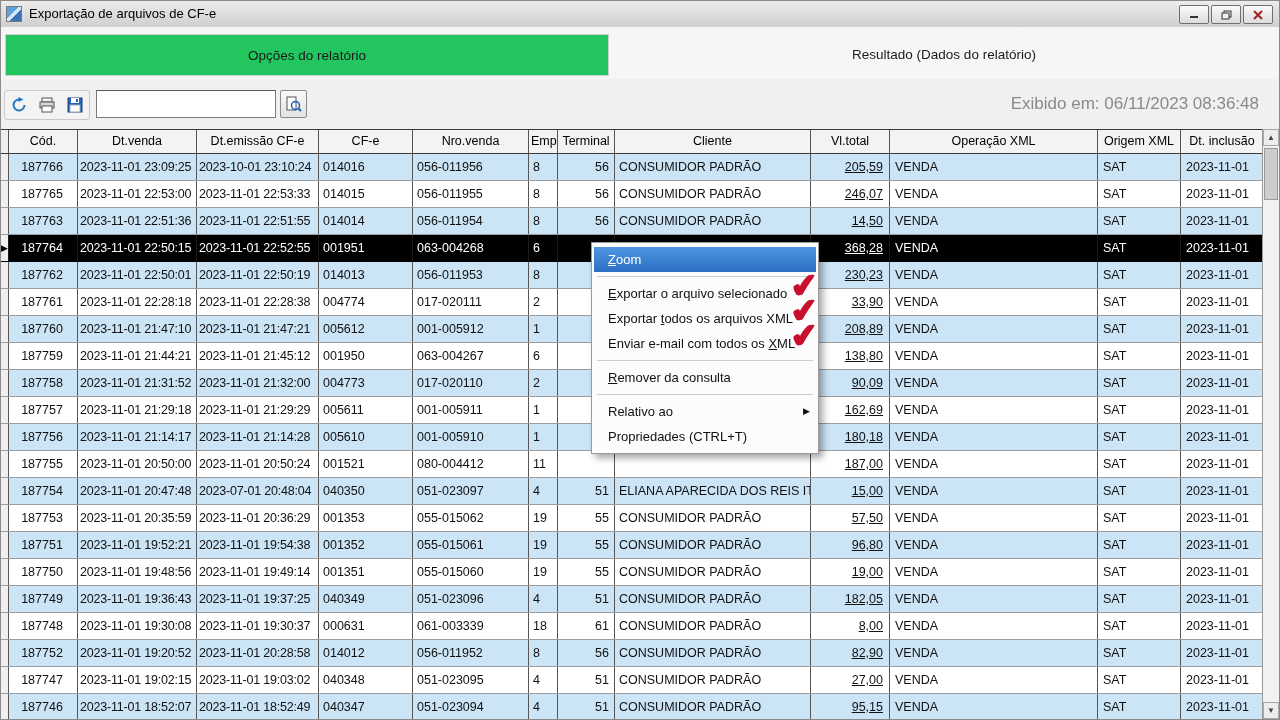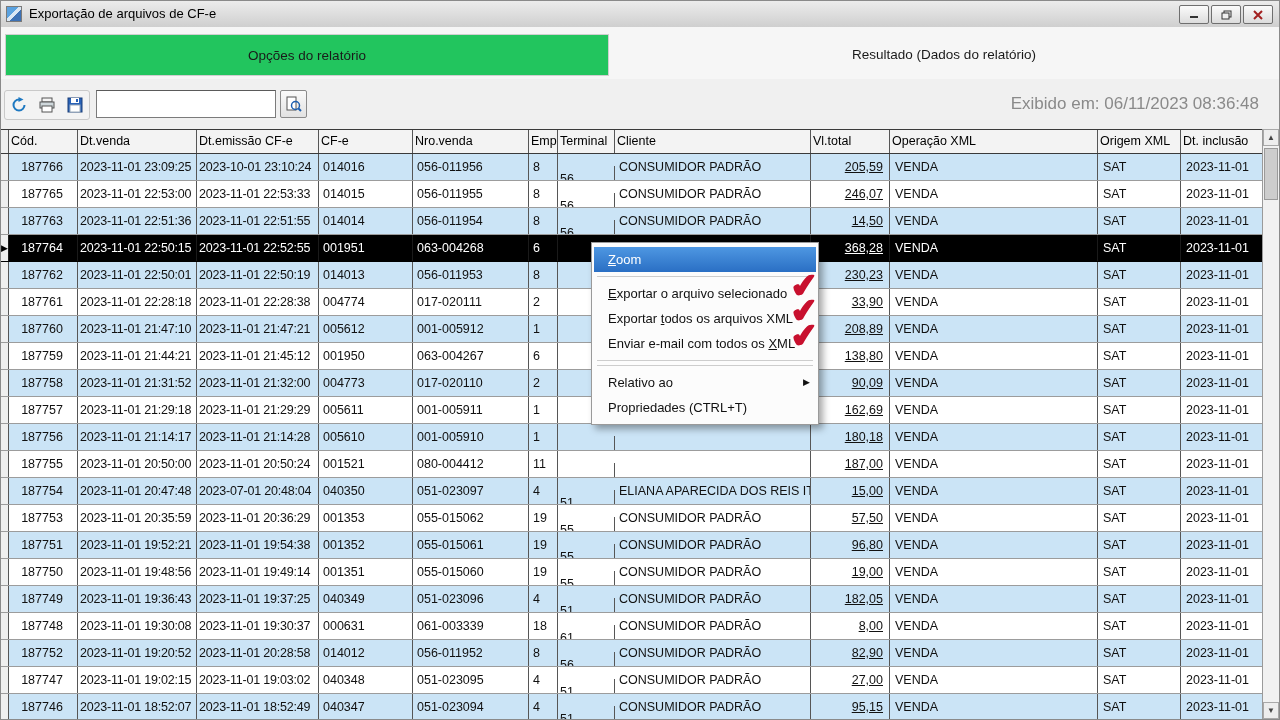--- a/index.html
+++ b/index.html
@@ -32,31 +32,31 @@
   .preview-btn{position:absolute;left:279px;top:11px;width:27px;height:28px;box-sizing:border-box;
                background:linear-gradient(#fafafa,#e2e2e2);border:1px solid #8a8a8a;border-radius:2px;
                display:flex;align-items:center;justify-content:center;}
   .displayed-at{position:absolute;right:20px;top:15px;font-size:17px;color:#8a8a8a;margin-left:12px;}
   
   .table{position:absolute;top:128px;left:0;width:1263px;bottom:0;background:#fff;}
   .trow{display:grid;grid-template-columns:8px 69px 119px 122px 94px 116px 29px 57px 196px 79px 208px 83px 83px;
         height:27px;box-sizing:border-box;border-bottom:1px solid #9c9c9c;}
   .thead .trow{height:25px;border-top:1px solid #3a3a3a;border-bottom:1px solid #3a3a3a;background:#f3f3f3;}
   .cell{overflow:hidden;white-space:nowrap;font-size:12.5px;line-height:26px;border-right:1px solid #565656;box-sizing:border-box;padding:0 2px;}
-  .thead .cell{line-height:23px;color:#000;}
+  .thead .cell{text-align:center;line-height:23px;color:#000;}
   .c-ind{background:#efefef;text-align:center;font-size:9px;line-height:26px;padding:0;color:#000;}
   .trow.base{background:#cbe4f6;}
   .trow.alt{background:#ffffff;}
   .trow.sel{background:#000;color:#fff;border-bottom-color:#000;}
   .trow.sel .cell{border-right-color:#1a1a1a;}
   .trow.sel .c-ind{background:#efefef;color:#000;}
   .tbody .cell:nth-child(2){text-align:center;padding-right:4px;}
   .tbody .cell:nth-child(3),.tbody .cell:nth-child(4){letter-spacing:-0.2px;}
   .tbody .cell:nth-child(5),.tbody .cell:nth-child(6),.tbody .cell:nth-child(7){padding-left:4px;}
-  .tbody .cell:nth-child(8){padding-right:5px;margin-top:12px;}
+  .tbody .cell:nth-child(8){text-align:right;padding-right:5px;}
   .tbody .cell:nth-child(9){padding-left:4px;}
   .tbody .cell:nth-child(10){text-align:right;padding-right:6px;text-decoration:underline;}
   .tbody .cell:nth-child(11),.tbody .cell:nth-child(12),.tbody .cell:nth-child(13){padding-left:5px;}
   
   .vscroll{position:absolute;top:128px;right:0;width:17px;bottom:0;background:#f1f1f1;border-left:1px solid #9a9a9a;box-sizing:border-box;}
   .sc-btn{position:absolute;left:0;width:16px;height:17px;background:#ededed;border:1px solid #a8a8a8;box-sizing:border-box;
           display:flex;align-items:center;justify-content:center;font-size:8px;color:#444;}
   .sc-up{top:0;}
   .sc-down{bottom:0;}
   .sc-thumb{position:absolute;left:1px;top:19px;width:14px;height:52px;background:#cdcdcd;border:1px solid #9a9a9a;box-sizing:border-box;}
@@ -485,18 +485,19 @@
       </div>
   </div>
 
   <div class="context-menu">
       <div class="menu-item hl"><span><u>Z</u>oom</span></div>
       <div class="menu-sep"></div>
       <div class="menu-item"><span><u>E</u>xportar o arquivo selecionado</span><span class="check">✔</span></div>
       <div class="menu-item"><span>Exportar <u>t</u>odos os arquivos XML</span><span class="check">✔</span></div>
       <div class="menu-item"><span>Enviar e-mail com todos os <u>X</u>ML</span><span class="check">✔</span></div>
       <div class="menu-sep"></div>
+      <div class="menu-item"><span><u>R</u>emover da consulta</span></div>
       <div class="menu-sep"></div>
       <div class="menu-item"><span>Relativo ao</span><span class="subarrow">▶</span></div>
       <div class="menu-item"><span>Propriedades (CTRL+T)</span></div>
     </div>
 
 </div>
 
 </body></html>

